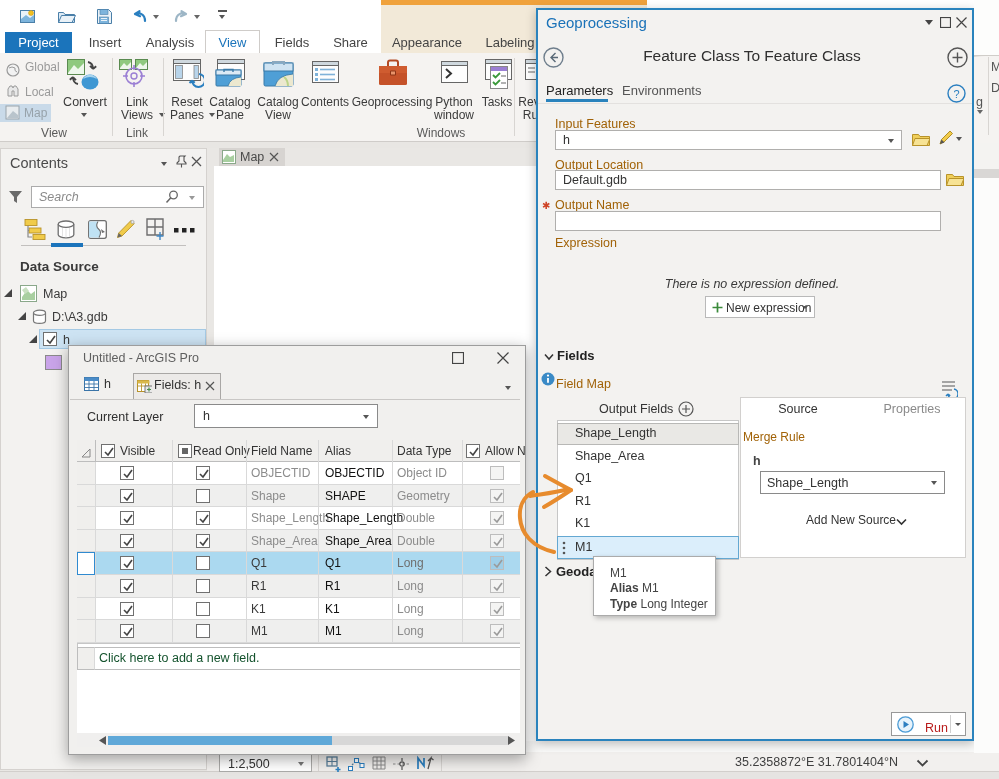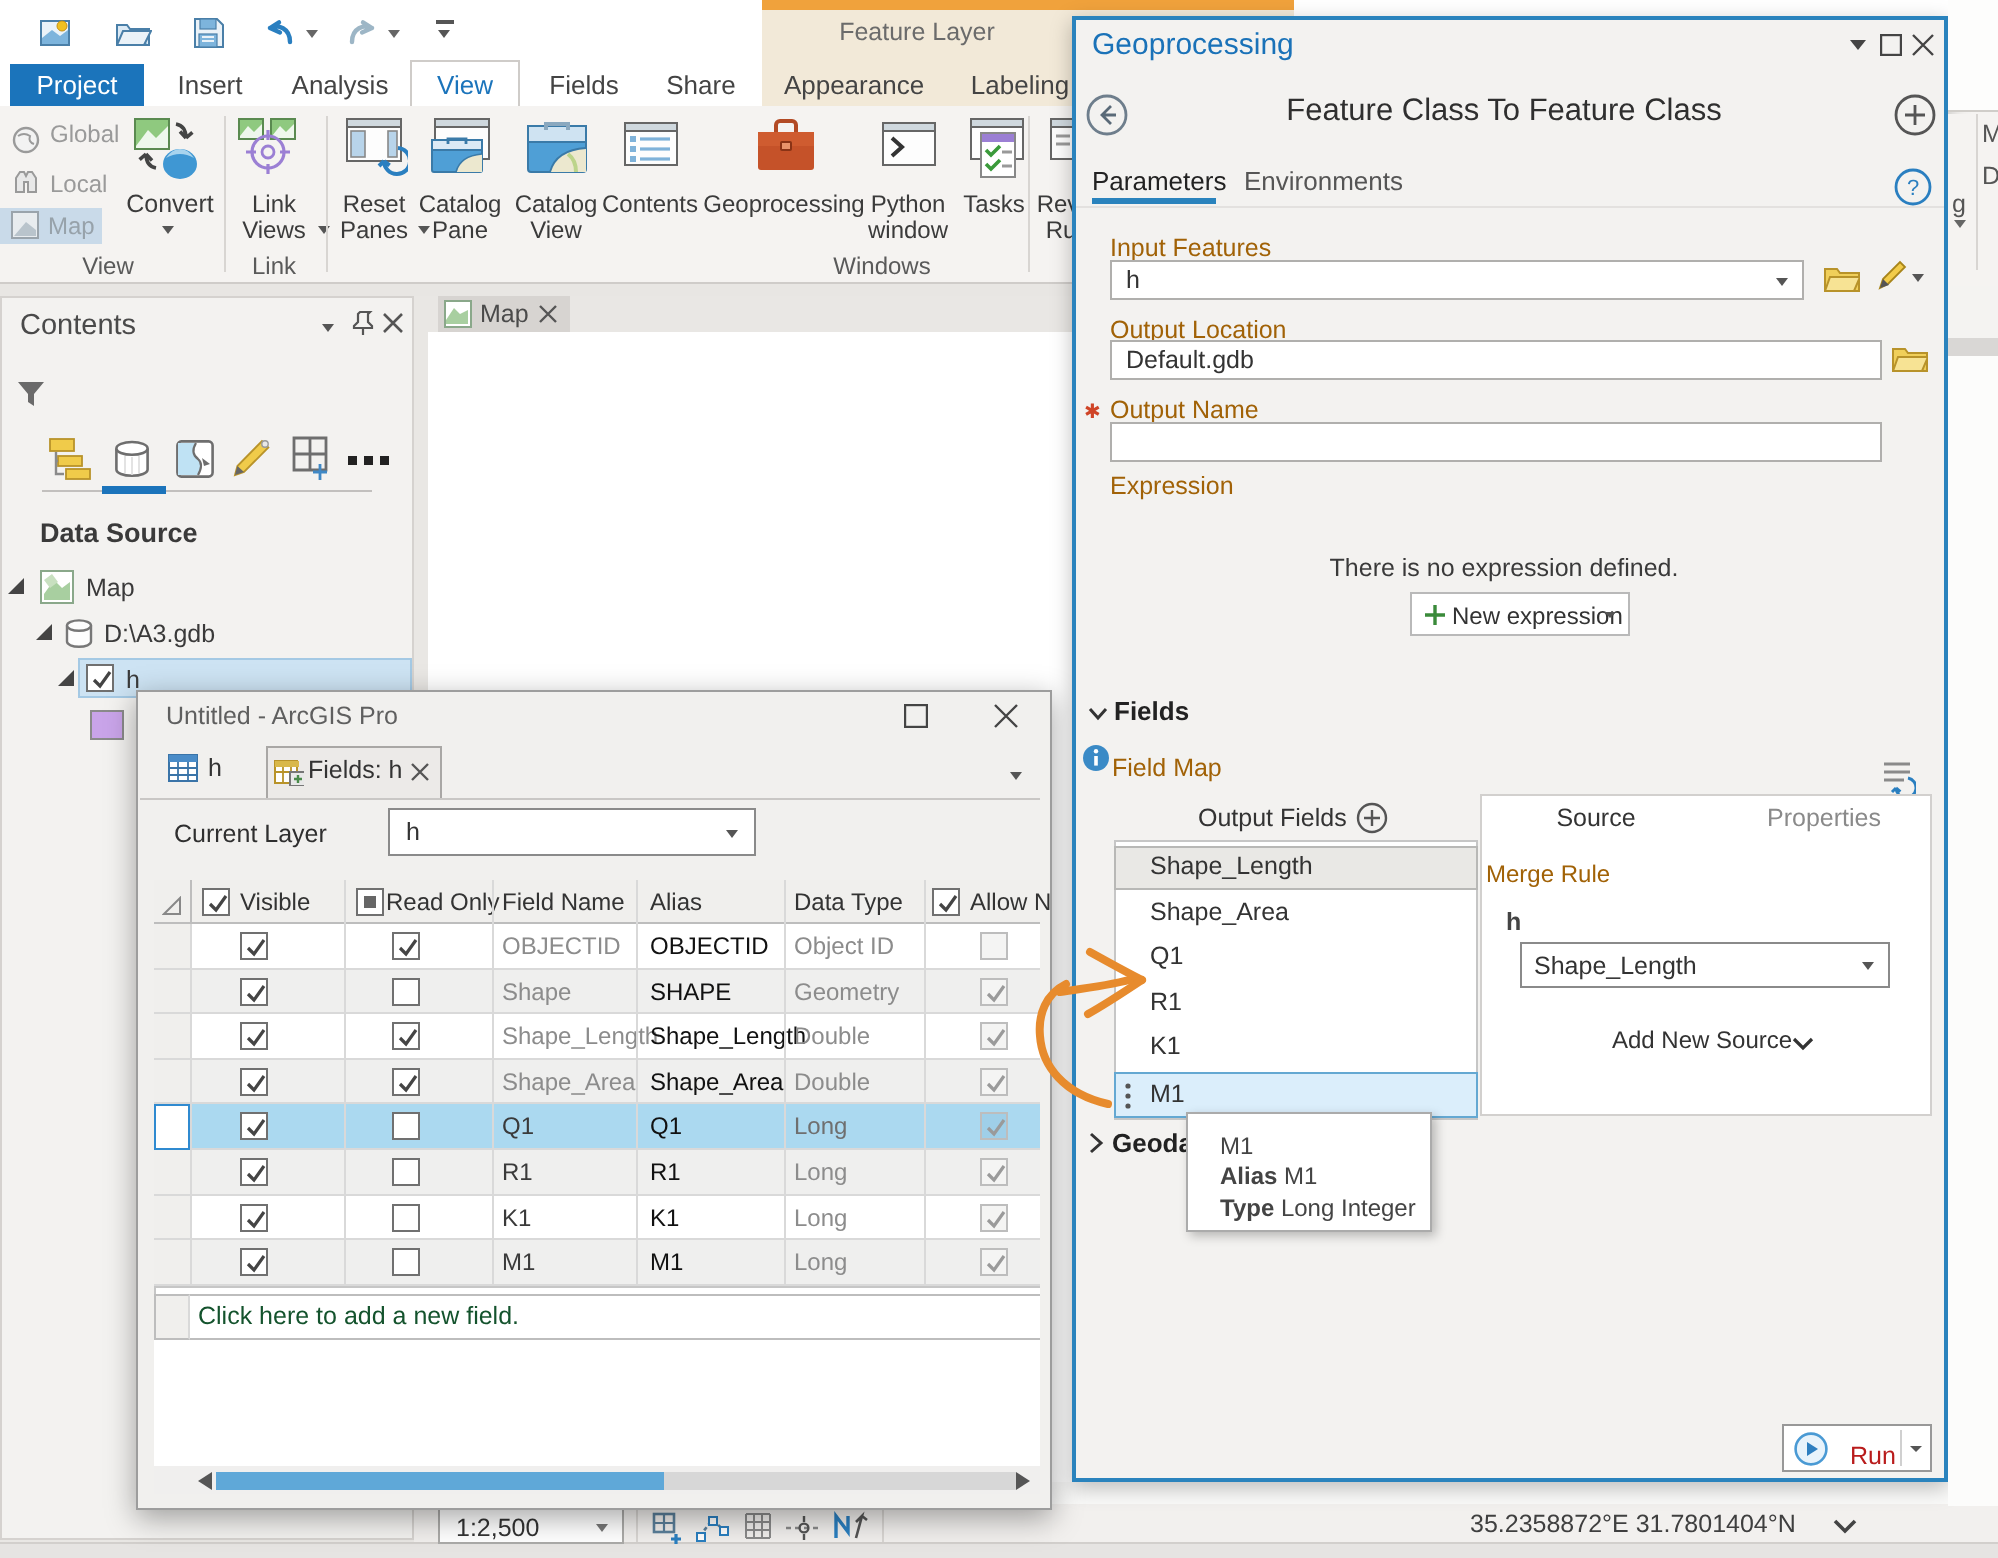--- a/index.html
+++ b/index.html
@@ -19,21 +19,20 @@
 #tablewin{overflow:hidden}
 #gp{overflow:hidden}
 </style></head>
 <body>
 <div id="app">
 
 <div class="abs" style="left:0;top:0;width:999px;height:143px;background:#f5f3f1"></div>
 <div class="abs" style="left:0;top:0;width:999px;height:53px;background:#ffffff"></div>
 <div class="abs" style="left:381px;top:0;width:266px;height:53px;background:#f2e9d8"></div>
 <div class="abs" style="left:381px;top:0;width:266px;height:5px;background:#f0a23c"></div>
-<div class="abs" style="left:381px;top:5px;width:155px;height:22px;color:#6b6b6b;font-size:12.5px;text-align:center;line-height:22px">Feature Layer</div>
 
 <div class="tab" style="left:5px;width:67px;background:#1b74bb;color:#fff">Project</div>
 <div class="tab" style="left:75px;width:60px">Insert</div>
 <div class="tab" style="left:138px;width:64px">Analysis</div>
 <div class="tab" style="left:205px;top:30px;height:23px;line-height:23px;width:55px;background:#fff;border:1px solid #cfccc9;border-bottom:none;color:#1b74bb">View</div>
 <div class="tab" style="left:263px;width:58px">Fields</div>
 <div class="tab" style="left:323px;width:55px">Share</div>
 <div class="tab" style="left:390px;width:74px">Appearance</div>
 <div class="tab" style="left:472px;width:76px">Labeling</div>
 <div class="hline" style="left:0;top:141px;width:999px;background:#cfccc9"></div>
@@ -205,20 +204,28 @@
 <div class="ddown" style="left:160px;top:13px;border-top-color:#555"></div>
 <svg class="abs" style="left:175px;top:6px" width="12" height="13">
         <path d="M4 1 h5 l-1 1 v4 l2 2 v1 h-9 v-1 l2 -2 v-4 z M5.5 9 v3.5" fill="none" stroke="#555" stroke-width="1.1"></path>
       </svg>
 <svg class="abs" style="left:190px;top:7px" width="11" height="11">
         <path d="M1 1 L10 10 M10 1 L1 10" stroke="#555" stroke-width="1.3"></path>
       </svg>
 <svg class="abs" style="left:7px;top:40px" width="16" height="16">
         <path d="M1 2 h13 l-5 6 v6 l-3 -2 v-4 z" fill="#6a6a6a"></path>
       </svg>
+<div class="abs" style="left:30px;top:37px;width:173px;height:22px;background:#fff;border:1px solid #ababab">
+<span style="position:absolute;left:7px;top:3px;color:#8a8a8a;font-style:italic;font-size:12.5px">Search</span>
+<svg style="position:absolute;right:24px;top:3px" width="14" height="14">
+          <circle cx="8.5" cy="5" r="3.8" fill="none" stroke="#666" stroke-width="1.3"></circle>
+          <path d="M5.8 7.8 L1.5 12.5" stroke="#666" stroke-width="1.5"></path>
+        </svg>
+<div class="ddown" style="right:8px;top:9px;border-top-color:#999"></div>
+</div>
 
 <svg class="abs" style="left:23px;top:70px" width="23" height="21">
         <rect x="1" y="0.5" width="12" height="6" fill="#f0cb4a" stroke="#b8932a" stroke-width="0.9"></rect>
         <rect x="5" y="9" width="12" height="5" fill="#f0cb4a" stroke="#b8932a" stroke-width="0.9"></rect>
         <rect x="9" y="15.5" width="12" height="5" fill="#f0cb4a" stroke="#b8932a" stroke-width="0.9"></rect>
         <path d="M4 7 v11 h4 M4 11.5 h0 M4 11.5 h0 M4 11.5 h1" fill="none" stroke="#8a8a8a" stroke-width="1.2"></path>
         <path d="M4 11.5 h1" stroke="#8a8a8a"></path>
       </svg>
 <svg class="abs" style="left:56px;top:71px" width="18" height="19">
         <path d="M1.2 4.2 v10.5 a7.8 3.2 0 0 0 15.6 0 v-10.5" fill="#fff" stroke="#6e6e6e" stroke-width="1.3"></path>
@@ -593,21 +600,21 @@
         <span style="position:absolute;left:7px;top:2px">Default.gdb</span>
       </div>
 <svg class="abs" style="left:408px;top:161px" width="18" height="16">
         <path d="M0.5 3.5 h6 l1.5 2 h9.5 v9 h-17 z" fill="#f0cf5a" stroke="#b8932a"></path>
         <path d="M0.5 14.5 l2.5 -7 h15 l-3 7 z" fill="#f7e394" stroke="#b8932a"></path>
       </svg>
 <div class="abs" style="left:4px;top:190px;color:#cf4427;font-size:10px">✱</div>
 <div class="gplabel" style="left:17px;top:188px">Output Name</div>
 <div class="combo" style="left:17px;top:201px;width:386px;height:20px;border-color:#b0afad"></div>
 <div class="gplabel" style="left:17px;top:226px">Expression</div>
-<div class="abs" style="left:64px;top:267px;width:300px;text-align:center;color:#3a3a3a;font-size:12.5px">There is no expression defined.</div>
+<div class="abs" style="left:64px;top:267px;width:300px;text-align:center;font-style:italic;color:#3a3a3a;font-size:12.5px">There is no expression defined.</div>
 <div class="abs" style="left:167px;top:286px;width:110px;height:22px;background:#fff;border:1px solid #b9b9b9">
         <svg style="position:absolute;left:6px;top:5px" width="11" height="11">
           <path d="M5.5 0.5 v10 M0.5 5.5 h10" stroke="#3a8a3a" stroke-width="1.7"></path>
         </svg>
         <span style="position:absolute;left:20px;top:4px;font-size:12px;color:#333;white-space:nowrap">New expression</span>
         <div class="ddown" style="right:6px;top:9px;border-top-color:#555;border-top-width:3.5px;border-left-width:3px;border-right-width:3px"></div>
       </div>
 <svg class="abs" style="left:6px;top:343px" width="10" height="8">
         <path d="M1 1.5 L5 6 L9 1.5" fill="none" stroke="#333" stroke-width="1.5"></path>
       </svg>

